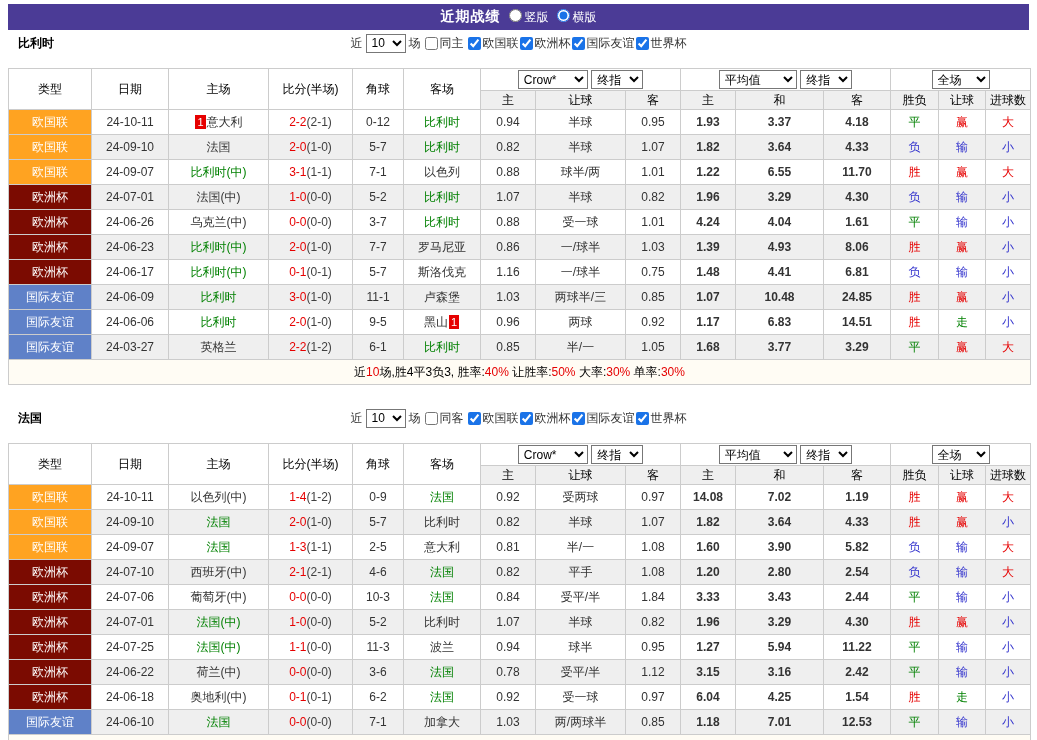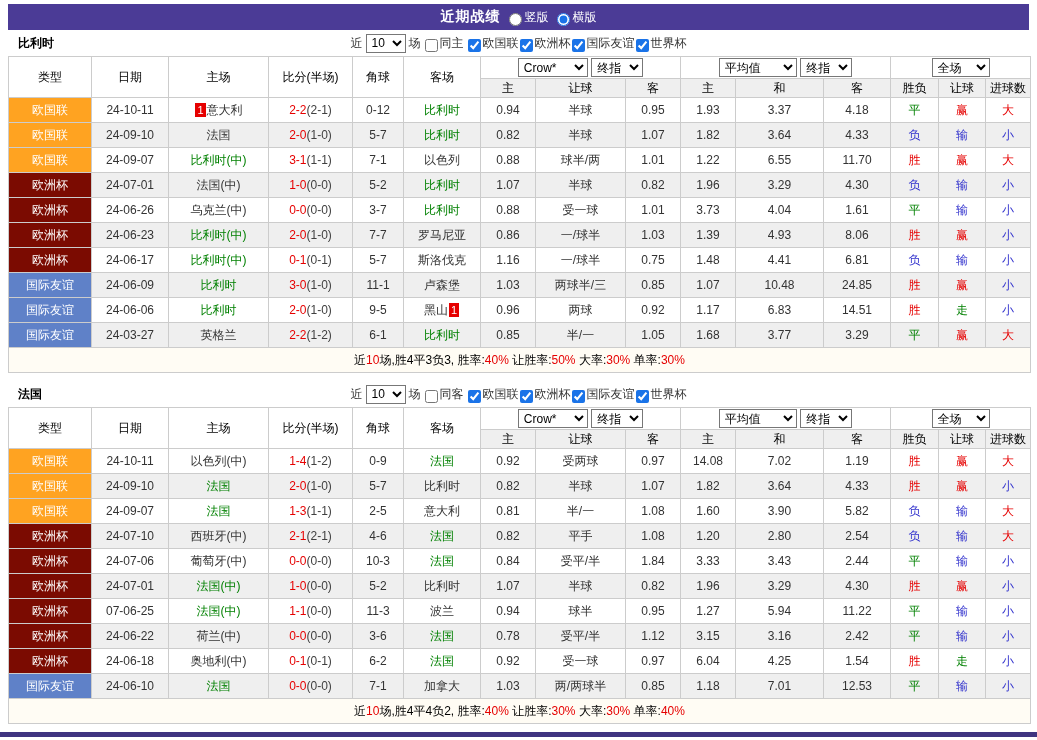--- a/index.html
+++ b/index.html
@@ -6,37 +6,37 @@
   body{
     width:1037px;height:740px;background:#fff;
     font-family:"Liberation Sans","DejaVu Sans",sans-serif;
     font-size:12px;color:#333;overflow:hidden;
   }
   .topbar{
     margin:4px 8px 0 8px;height:26px;background:var(--accent_purple);
     color:#fff;display:flex;align-items:center;justify-content:center;gap:8px;
   }
   .topbar .title{font-weight:bold;font-size:14px;letter-spacing:1px;}
-  .topbar label{display:flex;align-items:flex-end;gap:3px;font-size:12px;cursor:pointer;}
+  .topbar label{display:flex;align-items:flex-start;gap:3px;font-size:12px;cursor:pointer;}
   .topbar input{margin:0;accent-color:var(--checkbox_blue);}
   .controls-row{height:26px;margin:0 8px;position:relative;display:flex;align-items:center;background:#fff;}
   .team-label{position:absolute;left:10px;font-weight:bold;color:#000;}
   .controls-center{margin:0 auto;display:flex;align-items:center;gap:3px;}
-  .controls-center label{display:flex;align-items:flex-end;gap:1px;}
+  .controls-center label{display:flex;align-items:center;gap:1px;}
   .controls-center input{margin:0 1px;accent-color:var(--checkbox_blue);width:13px;height:13px;}
   select{font-size:12px;height:19px;border:1px solid #777;background:#fff;padding:0 1px;}
-  table{border-collapse:collapse;margin:0 8px;table-layout:fixed;width:1022px;}
+  table{border-collapse:collapse;margin:12px 8px;table-layout:fixed;width:1022px;}
   th,td{border:1px solid var(--border);text-align:center;padding:0 1px;white-space:nowrap;overflow:hidden;}
   thead th{background:var(--header_bg);font-weight:normal;color:#000;height:18px;}
   thead tr.grp th{background:#fff;height:21px;}
   tbody td{height:24px;color:#333;}
   tbody tr:nth-child(even) td{background:var(--row_alt_bg);}
   tbody tr:nth-child(odd) td{background:#fff;}
   tbody td.odds{background:var(--odds_bg);}
-  tbody td.avg{background:var(--avg_bg);}
+  tbody td.avg{background:var(--avg_bg);font-weight:bold;}
   tbody td.type{color:#fff;}
   tbody td.type.nl{background:var(--nations_league);}
   tbody td.type.ec{background:var(--euro_cup);}
   tbody td.type.fy{background:var(--friendly);}
   .focus{color:var(--focus_team_green);}
   .ft{color:var(--score_red);}
   .ht{color:#404040;}
   .c-r{color:var(--result_red);}
   .c-g{color:var(--result_green);}
   .c-b{color:var(--result_blue);}
@@ -217,21 +217,21 @@
         <tr>
           <td class="type ec">欧洲杯</td>
           <td>24-06-26</td>
           <td><span class="">乌克兰(中)</span></td>
           <td><span class="ft">0-0</span><span class="ht">(0-0)</span></td>
           <td>3-7</td>
           <td><span class="focus">比利时</span></td>
           <td class="odds">0.88</td>
           <td class="odds">受一球</td>
           <td class="odds">1.01</td>
-          <td class="avg">3.73</td>
+          <td class="avg">4.24</td>
           <td class="avg">4.04</td>
           <td class="avg">1.61</td>
           <td class="c-g">平</td>
           <td class="c-b">输</td>
           <td class="c-b">小</td>
         </tr>
         <tr>
           <td class="type ec">欧洲杯</td>
           <td>24-06-23</td>
           <td><span class="focus">比利时(中)</span></td>
@@ -508,21 +508,21 @@
           <td class="odds">0.82</td>
           <td class="avg">1.96</td>
           <td class="avg">3.29</td>
           <td class="avg">4.30</td>
           <td class="c-r">胜</td>
           <td class="c-r">赢</td>
           <td class="c-b">小</td>
         </tr>
         <tr>
           <td class="type ec">欧洲杯</td>
-          <td>07-06-25</td>
+          <td>24-07-25</td>
           <td><span class="focus">法国(中)</span></td>
           <td><span class="ft">1-1</span><span class="ht">(0-0)</span></td>
           <td>11-3</td>
           <td><span class="">波兰</span></td>
           <td class="odds">0.94</td>
           <td class="odds">球半</td>
           <td class="odds">0.95</td>
           <td class="avg">1.27</td>
           <td class="avg">5.94</td>
           <td class="avg">11.22</td>

